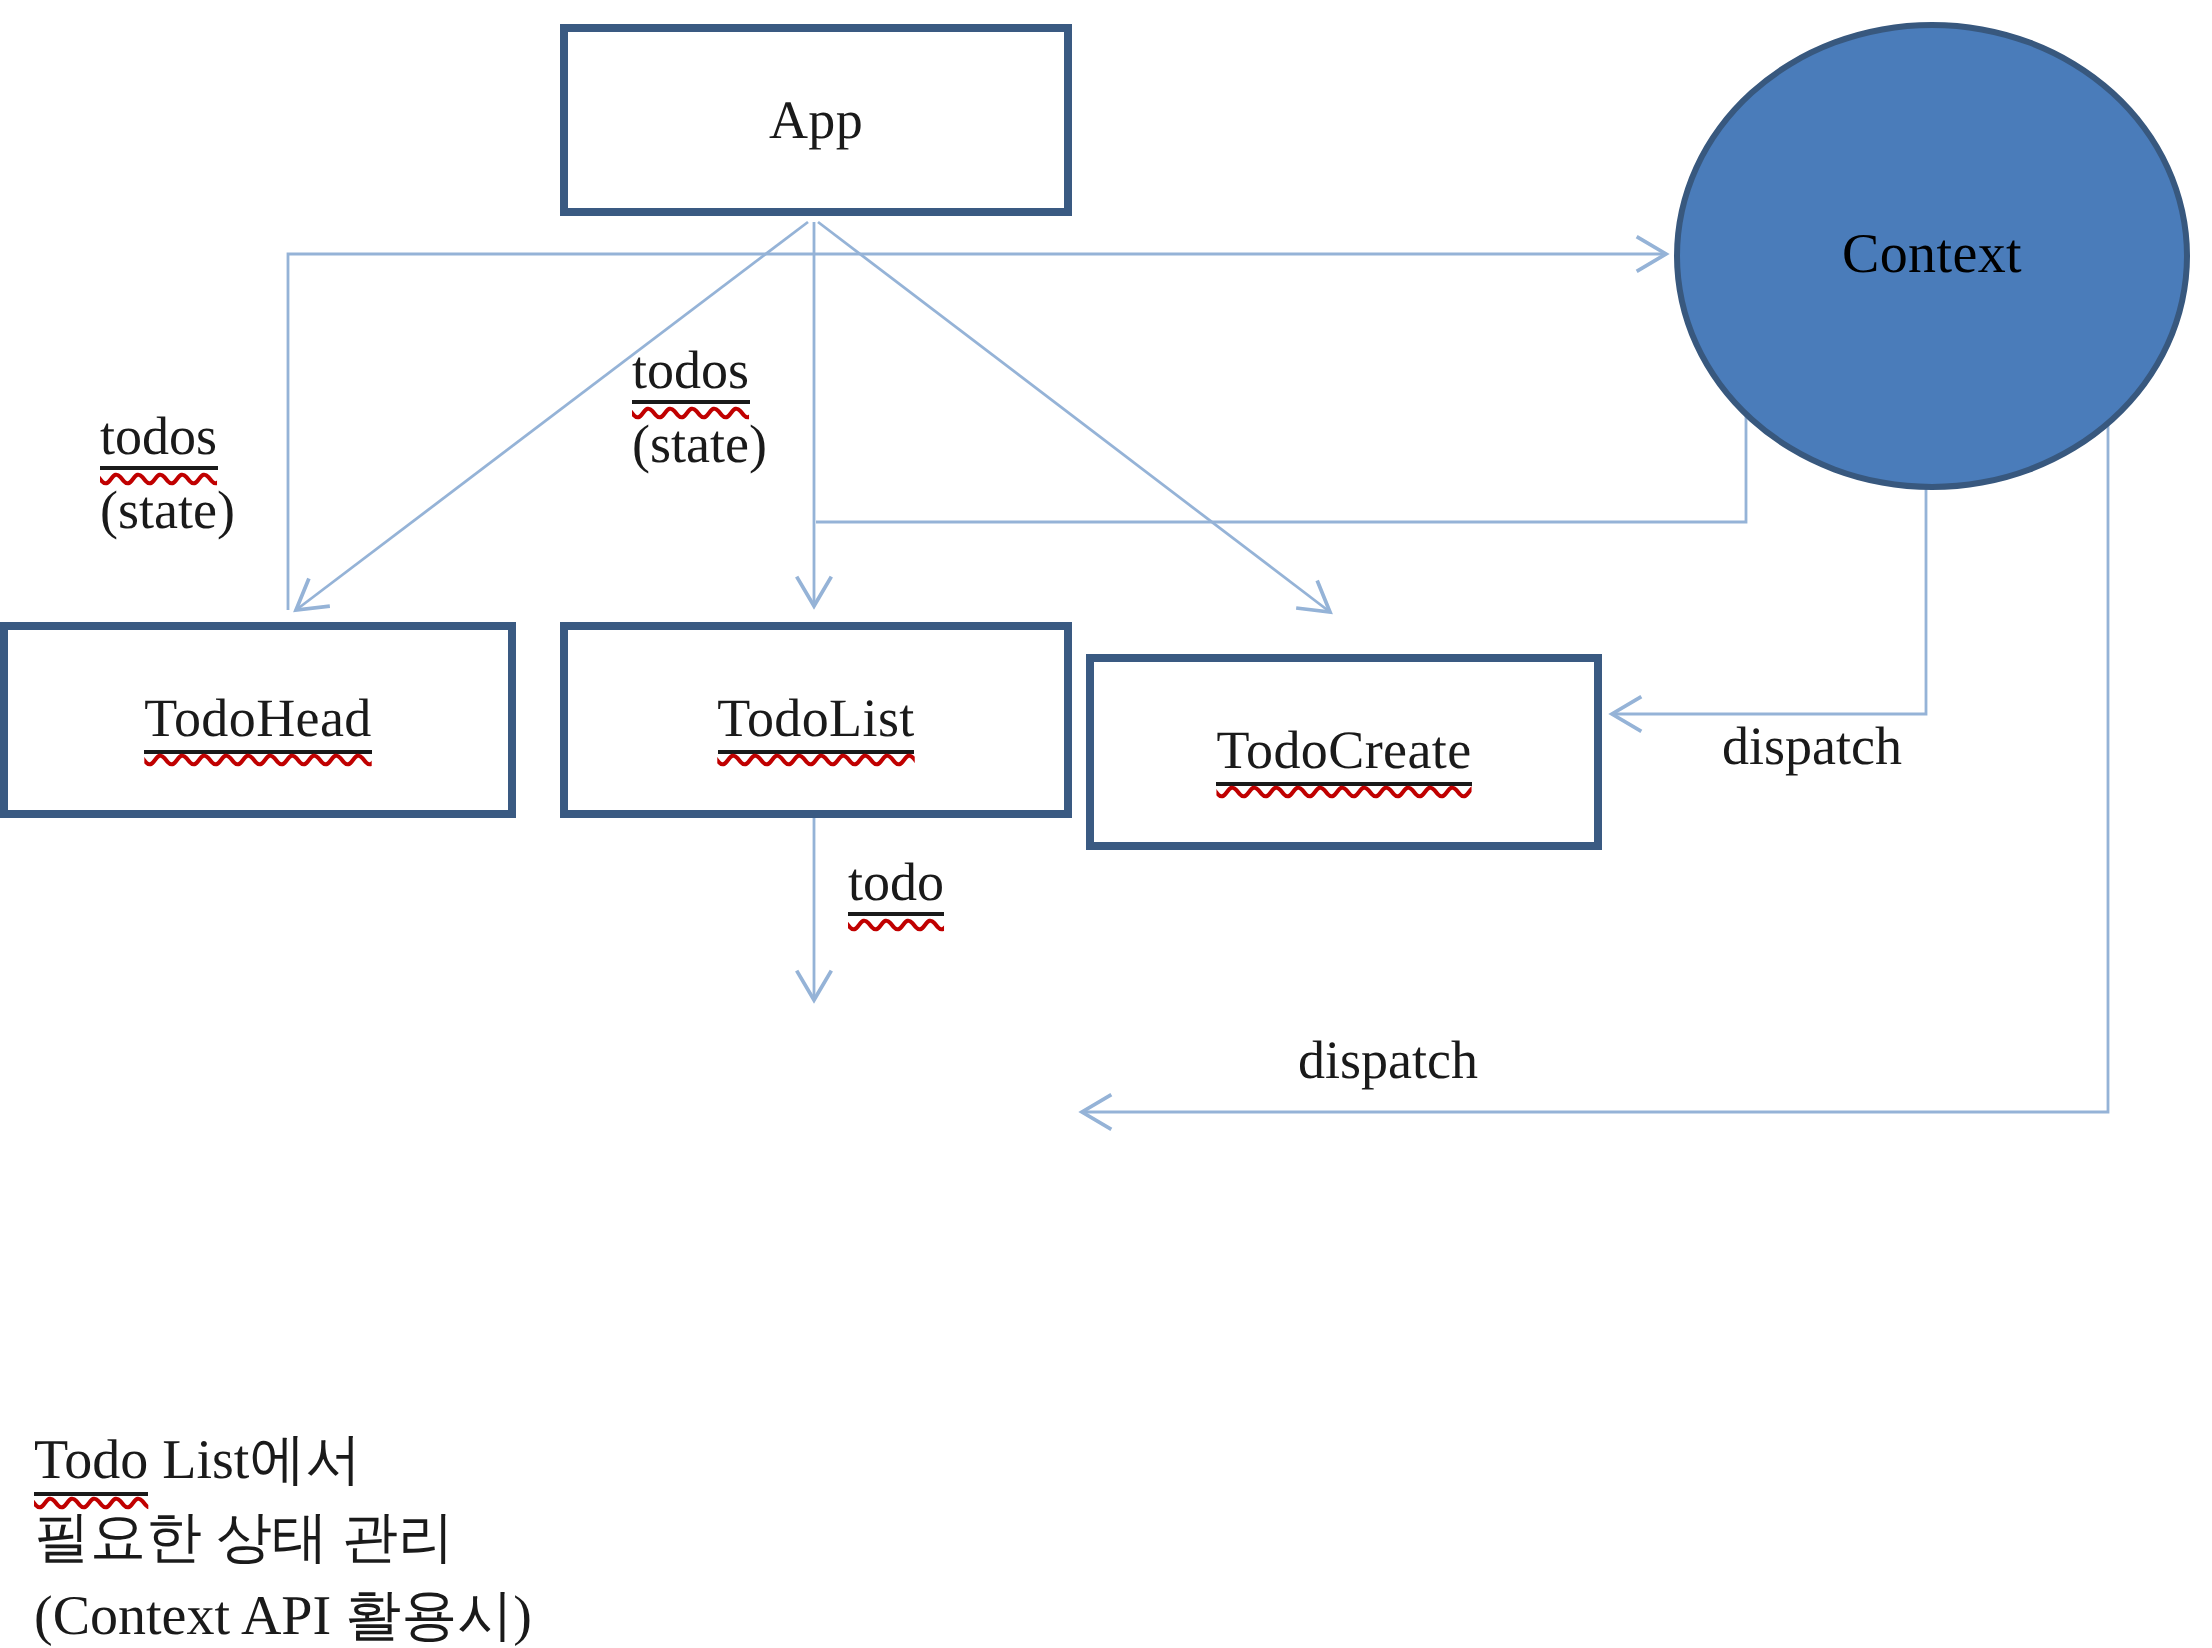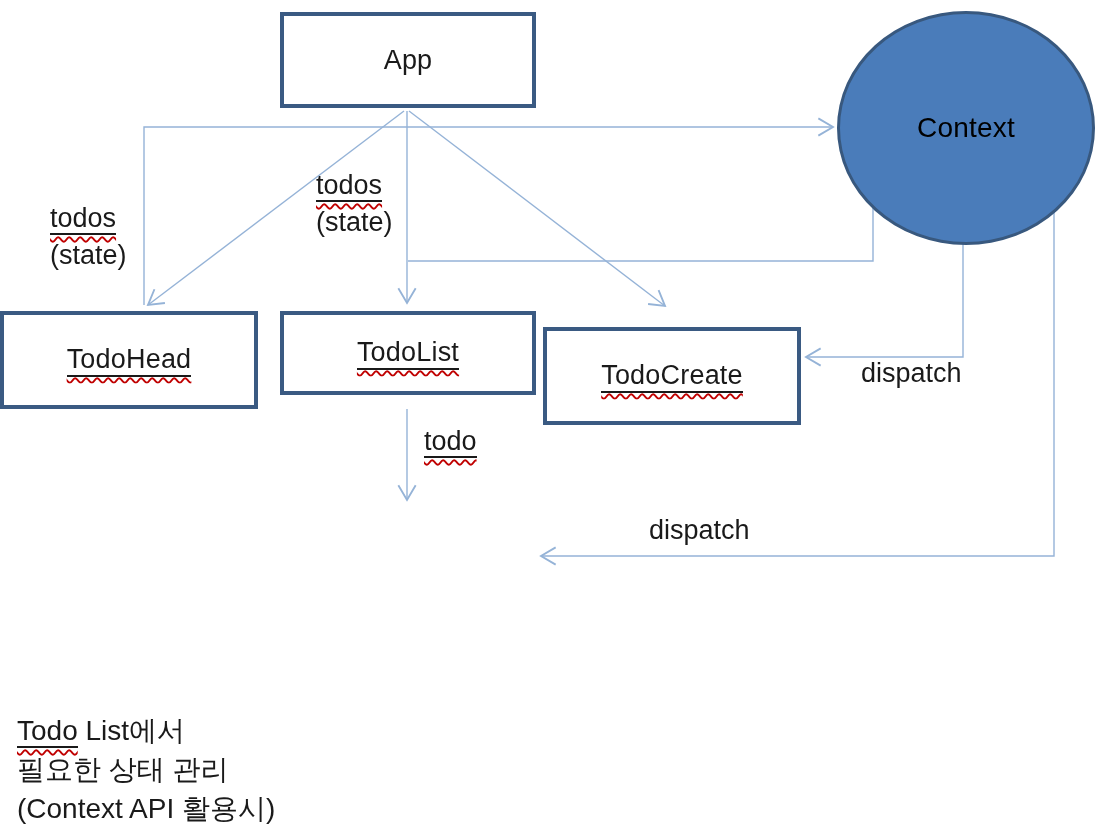--- a/index.html
+++ b/index.html
@@ -2,21 +2,21 @@
 <html><head>
 <meta charset="utf-8">
 <style>
   * { margin: 0; padding: 0; box-sizing: border-box; }
   html, body { background: #ffffff; }
   .stage {
     position: relative;
     width: 1106px;
     height: 824px;
     background: #ffffff;
-    font-family: Liberation Sans, sans-serif;
+    font-family: Liberation Serif, serif;
     color: #1a1a1a;
     overflow: hidden;
   }
   .edges {
     position: absolute;
     left: 0; top: 0;
     width: 1106px; height: 824px;
   }
   .edge { fill: none; stroke: #95b3d7; stroke-width: 1.4; }
   .node {
@@ -24,21 +24,21 @@
     display: flex;
     align-items: center;
     justify-content: center;
     background: #ffffff;
     border: 4px solid #3a5a82;
     font-size: 27px;
     letter-spacing: 0.2px;
   }
   .node--app        { left: 280px; top: 12px;  width: 256px; height: 96px; }
   .node--todohead   { left: 0;  top: 311px; width: 258px; height: 98px; }
-  .node--todolist   { left: 280px; top: 311px; width: 256px; height: 84px; }
+  .node--todolist   { left: 280px; top: 311px; width: 256px; height: 98px; }
   .node--todocreate { left: 543px; top: 311px; width: 258px; height: 98px; margin-top: 16px; }
   .node--todoitem   { left: 280px; top: 505px; width: 256px; height: 100px; }
   .node--context {
     left: 837px; top: 11px; width: 258px; height: 234px;
     border-radius: 50%;
     background: #4a7cba;
     border: 3px solid #38587e;
     color: #000000;
     font-size: 28px;
   }

